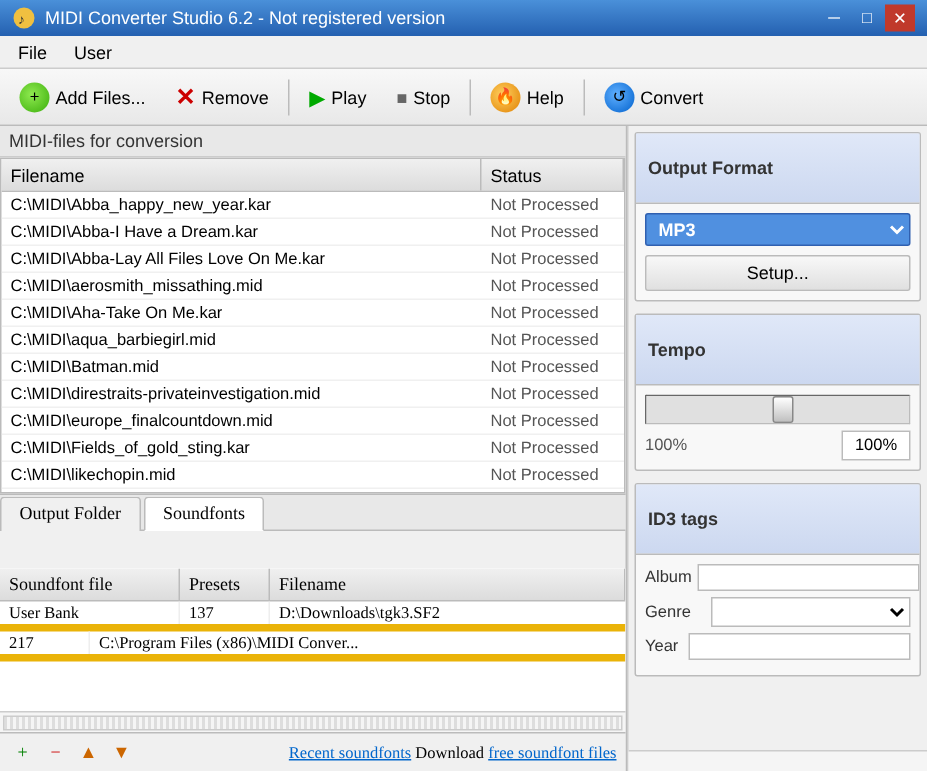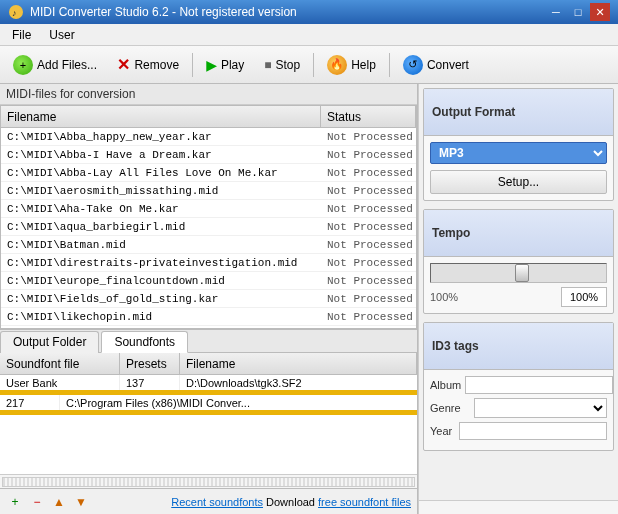--- a/index.html
+++ b/index.html
@@ -154,21 +154,20 @@
       border-right: 1px solid #bbb;
       display: flex;
       align-items: center;
     }
     .file-list-header-cell.filename { flex: 1; }
     .file-list-header-cell.status { width: 95px; }
 
     .file-list-body {
       overflow-y: auto;
       flex: 1;
-      font-family: Liberation Mono, monospace;
     }
     .file-list-row {
       display: flex;
       height: 18px;
       border-bottom: 1px solid #f0f0f0;
     }
     .file-list-cell {
       padding: 2px 6px;
       font-size: 11px;
       display: flex;
@@ -183,20 +182,21 @@
     .file-list-body::-webkit-scrollbar { width: 14px; }
     .file-list-body::-webkit-scrollbar-track { background: #f5f5f5; border-left: 1px solid #ccc; }
     .file-list-body::-webkit-scrollbar-thumb { background: #bbb; border: 2px solid #f5f5f5; border-radius: 3px; }
 
     
     .bottom-area {
       height: 185px;
       display: flex;
       flex-direction: column;
       border-top: 1px solid #bbb;
+      font-family: Liberation Serif, serif;
     }
     .tabs-row {
       display: flex;
       background: #e8e8e8;
       border-bottom: 1px solid #bbb;
     }
     .tab-btn {
       padding: 3px 12px;
       font-size: 12px;
       cursor: pointer;
@@ -213,20 +213,21 @@
       border-bottom: 1px solid white;
       z-index: 1;
     }
 
     .soundfont-table {
       background: white;
       flex: 1;
       overflow: hidden;
       display: flex;
       flex-direction: column;
+      margin-top: 25px;
     }
     .sf-table-header {
       display: flex;
       background: linear-gradient(to bottom, #f0f0f0, #dcdcdc);
       border-bottom: 1px solid #bbb;
       height: 22px;
     }
     .sf-header-cell {
       padding: 3px 6px;
       font-size: 12px;

